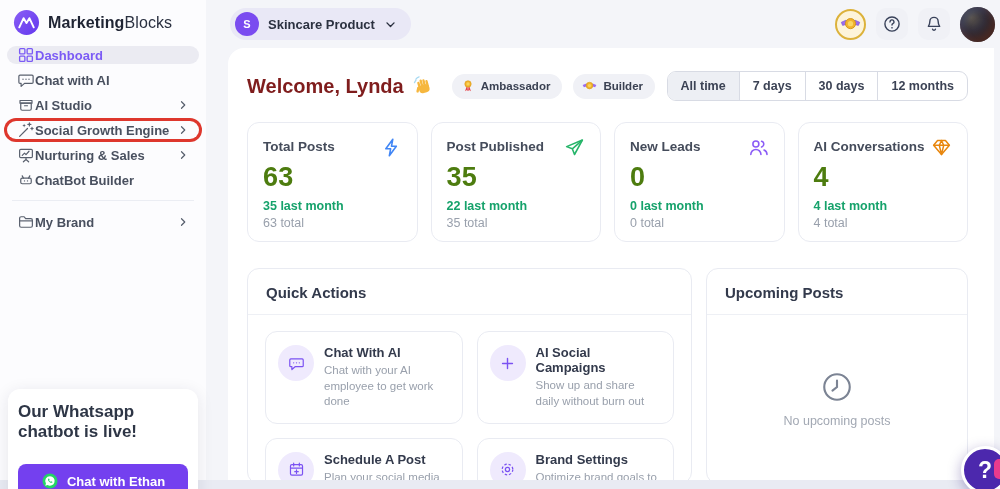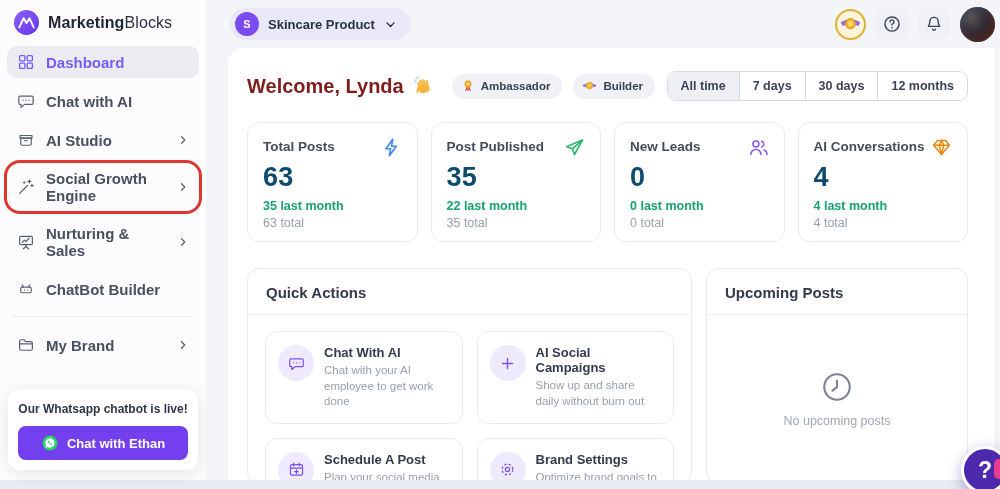--- a/index.html
+++ b/index.html
@@ -14,32 +14,32 @@
   
   .right-bg { position:absolute; left:206px; top:0; right:0; height:480px; background:#f4f5f9; }
 
   
   .sidebar { position:absolute; left:0; top:0; width:206px; height:480px; background:#fcfcfe; z-index:2; }
   .logo-row { display:flex; align-items:center; gap:8px; padding:9px 12px 8px 13px; }
   .logo-text { font-size:16px; color:#1f2433; letter-spacing:.1px; }
   .logo-text .bold { font-weight:800; }
   .logo-text .light { font-weight:400; color:#2a3040; }
   .menu { padding:2px 7px 0; }
-  .menu-item { display:flex; align-items:center; gap:11px; padding:7px 10px; border-radius:10px;
-    color:#49505f; font-size:15px; font-weight:600; margin-bottom:7px; cursor:pointer; position:relative; }
+  .menu-item { display:flex; align-items:center; padding:0 10px; border-radius:10px;
+    color:#49505f; font-size:13px; font-weight:600; margin-bottom:7px; cursor:pointer; position:relative; }
   .menu-item .mi-icon { width:18px; height:18px; color:#59606e; flex:0 0 auto; }
   .menu-item.active { background:#ebebf2; color:#7b5bf5; }
   .menu-item.active .mi-icon { color:#7b5bf5; }
   .menu-item .chev { margin-left:auto; color:#565e6c; }
   .menu-item.annotated { box-shadow:0 0 0 3px #de372d; border-radius:13px; }
   .menu-divider { height:1px; background:#ebedf3; margin:11px 5px 12px; }
 
   .wa-card { position:absolute; left:8px; top:389px; width:190px; background:#fff; border-radius:12px;
     box-shadow:0 3px 16px rgba(25,28,60,.10); padding:13px 10px 10px; }
-  .wa-text { font-size:12px; font-weight:600; color:#2e3646; text-align:center; margin-bottom:10px; }
+  .wa-text { font-size:17px; font-weight:600; color:#2e3646; margin-bottom:22px; }
   .wa-btn { width:100%; height:34px; border:none; background:#7440ef; color:#fff; border-radius:8px;
     font-size:13px; font-weight:700; display:flex; align-items:center; justify-content:center; gap:8px;
     cursor:pointer; font-family:inherit; }
 
   
   .topbar { position:absolute; left:206px; right:0; top:0; height:48px; display:flex; align-items:center; z-index:3; }
   .workspace { margin-left:24px; background:#e9e8f6; border-radius:18px; padding:4px 14px 4px 5px;
     display:flex; align-items:center; gap:9px; cursor:pointer; }
   .ws-avatar { width:24px; height:24px; border-radius:50%; background:#7a4bf0; color:#fff; font-size:11px;
     font-weight:700; display:flex; align-items:center; justify-content:center; }
@@ -66,21 +66,21 @@
   .filters { margin-left:auto; display:flex; border:1px solid #d8dbe4; border-radius:9px; overflow:hidden; background:#fff; }
   .filter-seg { padding:7px 13px; font-size:12.5px; color:#3c4355; font-weight:600;
     border-left:1px solid #d8dbe4; cursor:pointer; white-space:nowrap; }
   .filter-seg:first-child { border-left:none; }
   .filter-seg.active { background:#edeff4; }
 
   .stats-row { display:flex; gap:13px; margin-top:21px; }
   .stat-card { flex:1; border:1px solid #e9ebf2; border-radius:12px; padding:14px 15px 11px; min-height:112px; background:#fff; }
   .stat-head { display:flex; justify-content:space-between; align-items:flex-start; }
   .stat-title { font-size:13.5px; color:#454c5b; font-weight:600; padding-top:2px; }
-  .stat-value { font-size:27px; font-weight:800; color:#0c4a6e; margin-top:4px; letter-spacing:.3px; }
+  .stat-value { font-size:27px; font-weight:800; color:#4d7c0f; margin-top:4px; letter-spacing:.3px; }
   .stat-sub-green { font-size:12.5px; color:#16a26b; margin-top:6px; font-weight:600; }
   .stat-sub-gray { font-size:12.5px; color:#99a0ac; margin-top:3px; }
 
   .bottom-row { display:flex; gap:14px; margin-top:26px; height:216px; }
   .panel { border:1px solid #e9ebf2; border-radius:12px; background:#fff; overflow:hidden; }
   .panel-qa { width:445px; flex:0 0 auto; }
   .panel-up { flex:1; display:flex; flex-direction:column; }
   .panel-head { padding:15px 18px 13px; font-size:15px; font-weight:700; color:#333a4c; border-bottom:1px solid #eef0f5; }
   .qa-grid { display:grid; grid-template-columns:1fr 1fr; gap:14px; padding:16px 17px; }
   .qa-card { border:1px solid #e9ebf2; border-radius:12px; padding:13px 12px; display:flex; gap:10px;

